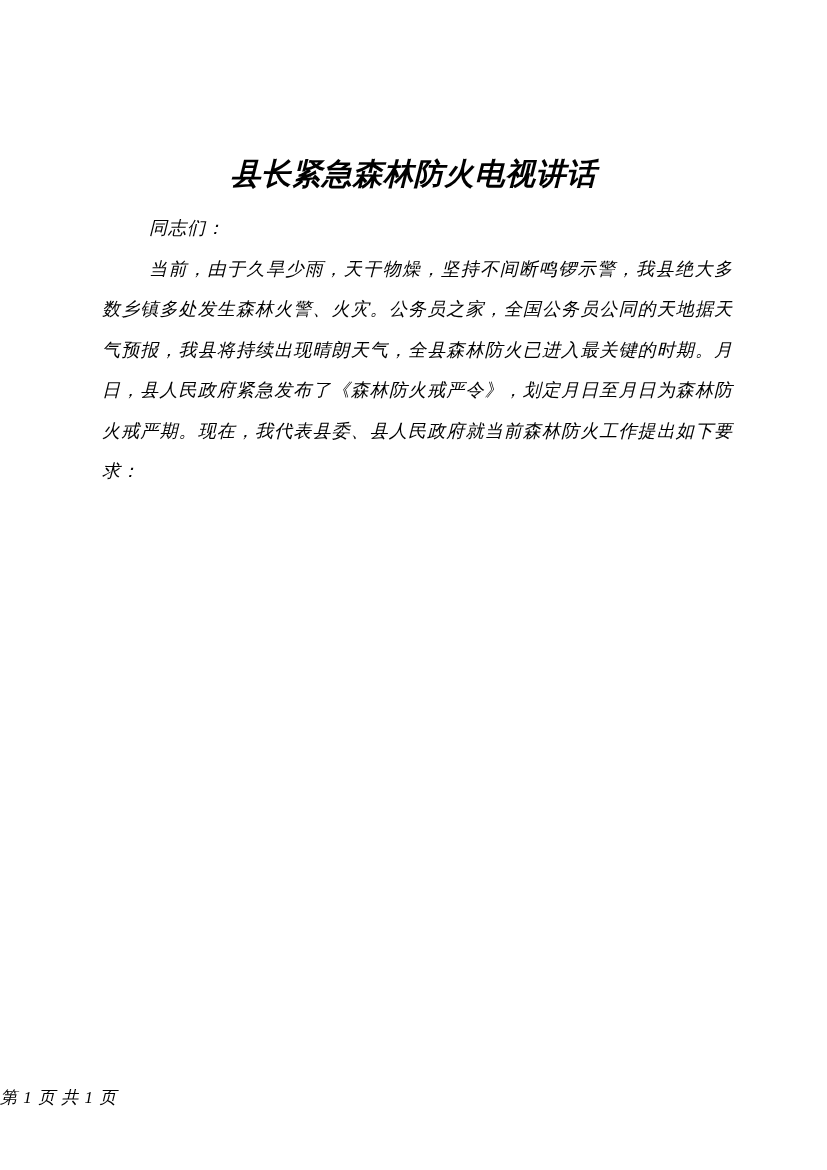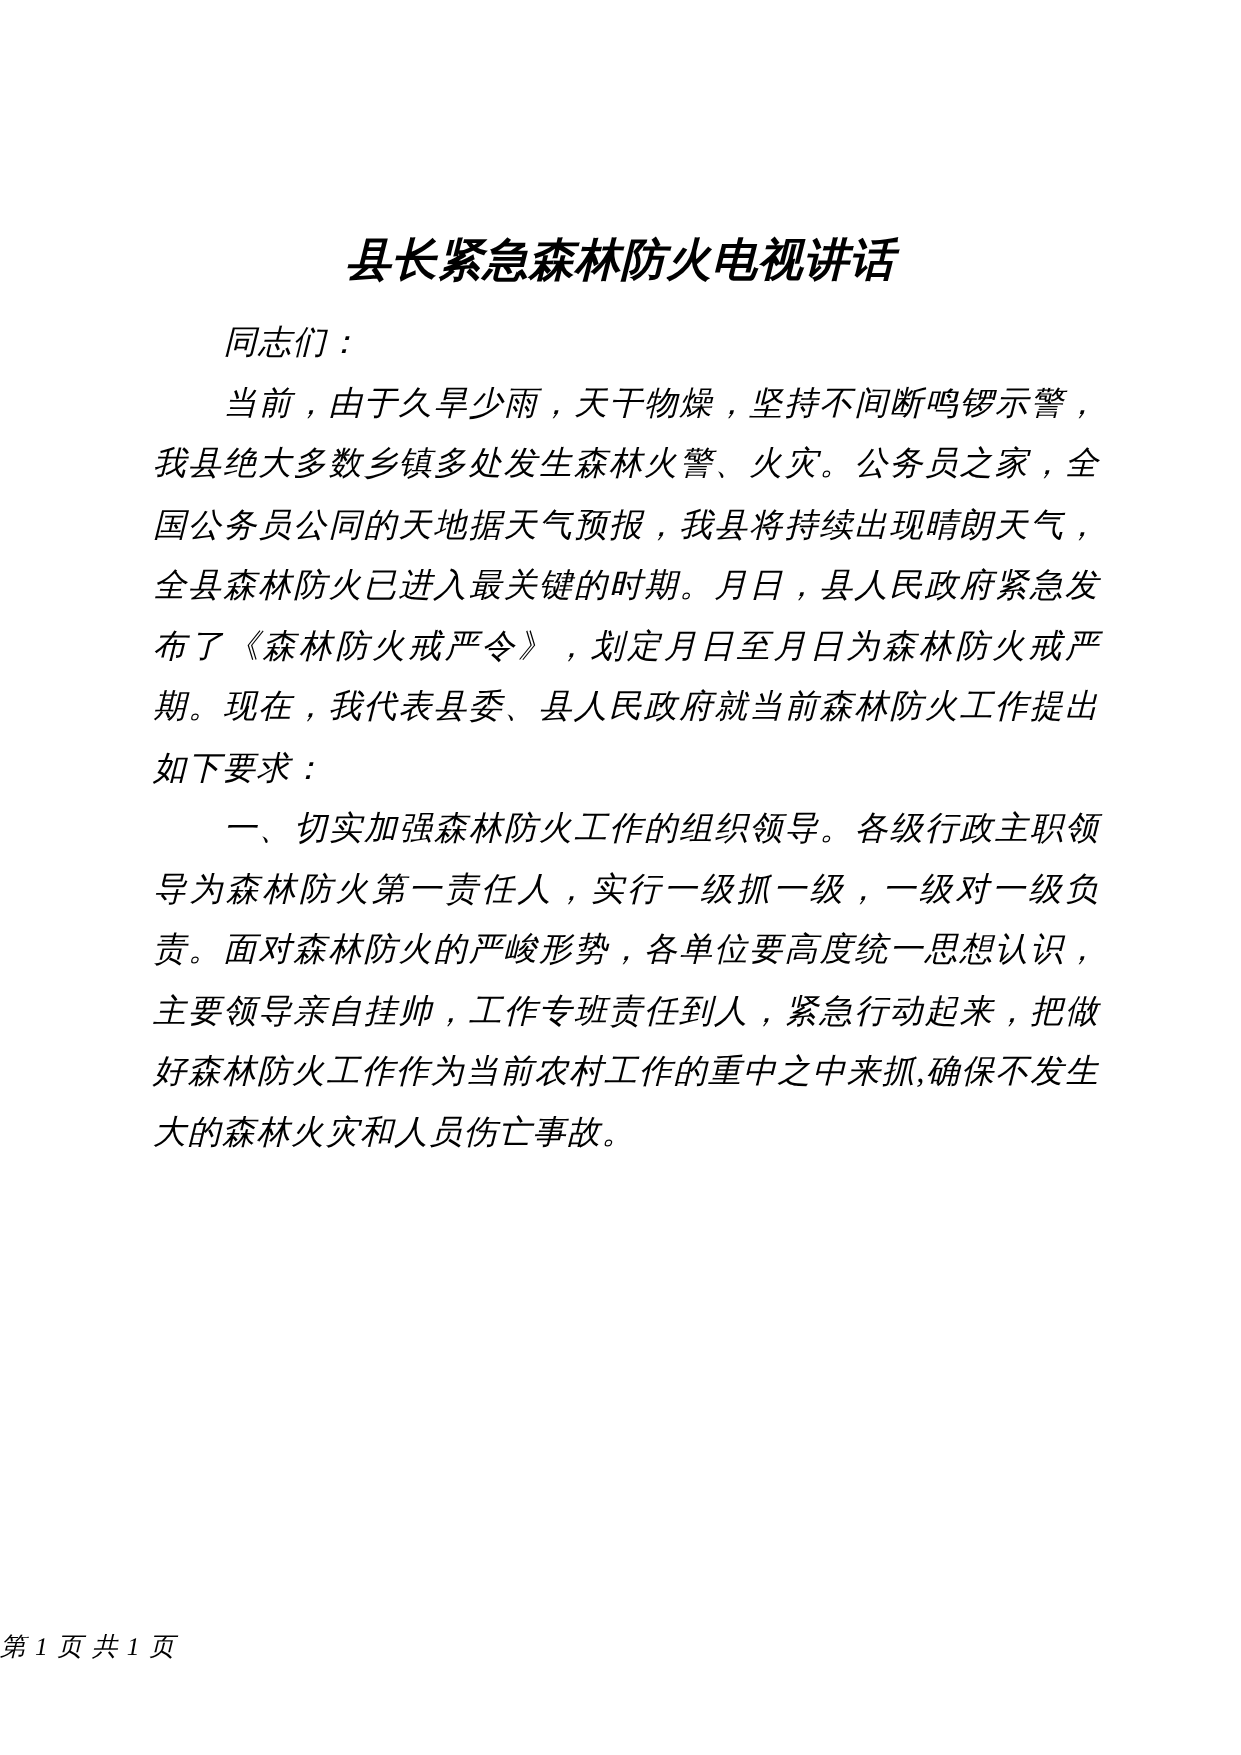--- a/index.html
+++ b/index.html
@@ -19,21 +19,21 @@
     padding-top: 143px;
     text-align: center;
     font-size: 30px;
     font-weight: bold;
     line-height: 37px;
     letter-spacing: 0.5px;
     white-space: nowrap;
   }
   .doc-body {
     margin: 16px 94px 0 102px;
-    font-size: 22px;
+    font-size: 18px;
     line-height: 40.5px;
     letter-spacing: 1px;
     text-align: justify;
     text-justify: inter-ideograph;
   }
   .doc-body p {
     text-indent: 47px;
     margin: 0;
   }
   .doc-footer {
@@ -50,18 +50,17 @@
 </head>
 <body>
 
 <div class="page">
 
   <h1 class="doc-title">县长紧急森林防火电视讲话</h1>
 
   <div class="doc-body">
     <p>同志们：</p>
     <p>当前，由于久旱少雨，天干物燥，坚持不间断鸣锣示警，我县绝大多数乡镇多处发生森林火警、火灾。公务员之家，全国公务员公同的天地据天气预报，我县将持续出现晴朗天气，全县森林防火已进入最关键的时期。月日，县人民政府紧急发布了《森林防火戒严令》，划定月日至月日为森林防火戒严期。现在，我代表县委、县人民政府就当前森林防火工作提出如下要求：</p>
-    <p>一、切实加强森林防火工作的组织领导。各级行政主职领导为森林防火第一责任人，实行一级抓一级，一级对一级负责。面对森林防火的严峻形势，各单位要高度统一思想认识，主要领导亲自挂帅，工作专班责任到人，紧急行动起来，把做好森林防火工作作为当前农村工作的重中之中来抓,确保不发生大的森林火灾和人员伤亡事故。</p>
   </div>
 
   <div class="doc-footer">第 1 页 共 1 页</div>
 
 </div>
 
 </body></html>

